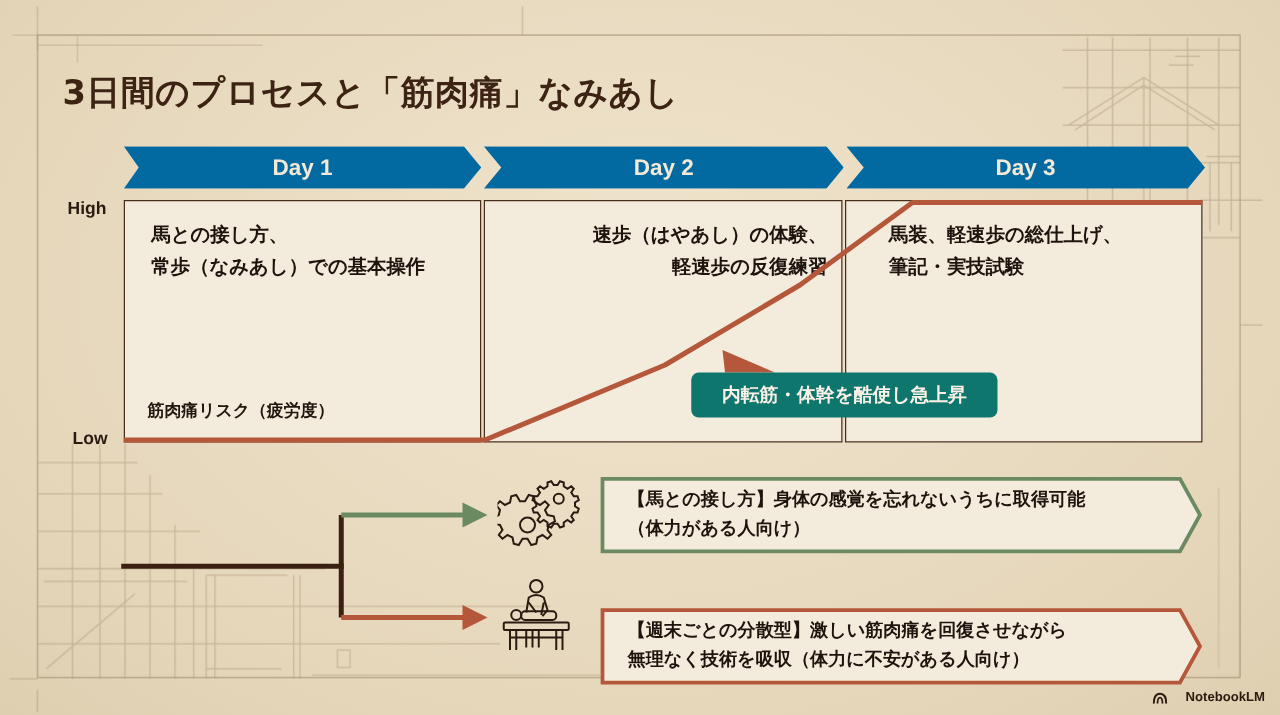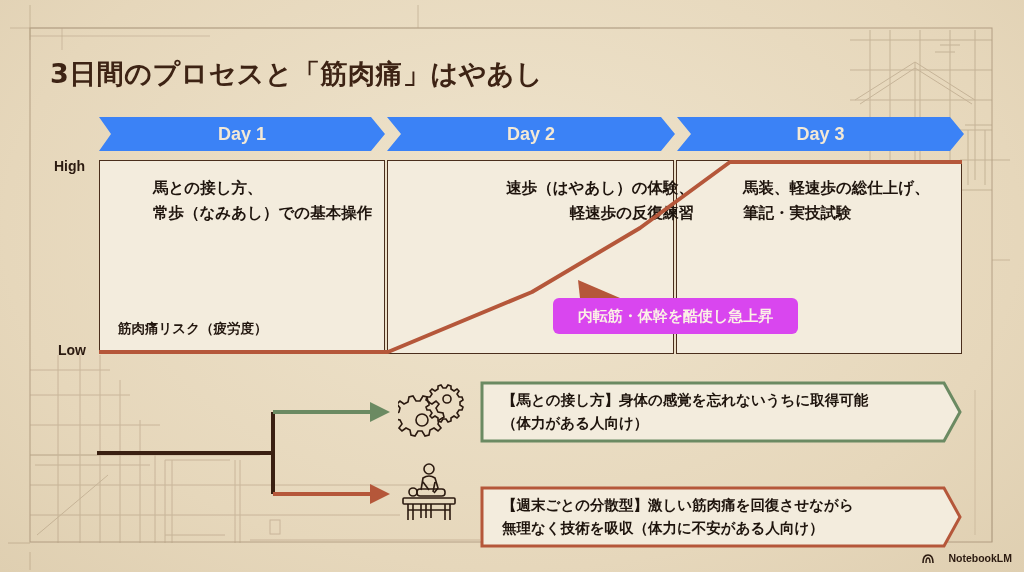--- a/index.html
+++ b/index.html
@@ -16,50 +16,49 @@
     .title {
       position: absolute; left: 50px; top: 56px;
       font-size: 27px; font-weight: bold; color: #3d2314;
       letter-spacing: 0.5px;
       font-family: "DejaVu Sans", sans-serif;
     }
 
     
     .day-header {
       position: absolute; top: 117px; height: 34px;
-      background: #3b82f6;
+      background: #0369a1;
       color: #f3e9d6;
       font-weight: bold; font-size: 18px;
       display: flex; align-items: center; justify-content: center;
       font-family: "Liberation Sans", sans-serif;
     }
     .day-header.first { clip-path: polygon(0 0, calc(100% - 14px) 0, 100% 50%, calc(100% - 14px) 100%, 0 100%, 12px 50%); }
     .day-header.mid   { clip-path: polygon(0 0, calc(100% - 14px) 0, 100% 50%, calc(100% - 14px) 100%, 0 100%, 14px 50%); }
 
     
     .day-box {
       position: absolute; top: 160px; height: 194px;
       background: #f3ecdd;
       border: 1.5px solid #4a2e1c;
     }
     .day-text {
       position: absolute; font-size: 15.5px; font-weight: bold; line-height: 25px; color: #1e140d;
       white-space: pre-line;
-      margin-left: 32px;
     }
 
     .axis-label { position: absolute; font-size: 14px; font-weight: bold; color: #2b1a10; font-family: "Liberation Sans", sans-serif; }
 
     .risk-label { position: absolute; left: 118px; top: 320px; font-size: 13.5px; font-weight: bold; color: #22160e; }
 
     .chart-svg { position: absolute; left: 0; top: 0; width: 1024px; height: 572px; pointer-events: none; }
 
     .callout {
       position: absolute; left: 553px; top: 298px; width: 245px; height: 36px;
-      background: #d946ef; border-radius: 6px;
+      background: #0f766e; border-radius: 6px;
       color: #fbf1e6; font-size: 15px; font-weight: bold;
       display: flex; align-items: center; justify-content: center;
     }
 
     
     .option {
       position: absolute; left: 480px; width: 482px; height: 62px;
     }
     .option svg { position: absolute; left: 0; top: 0; }
     .option-text {
@@ -140,21 +139,21 @@
       <line x1="968" y1="130" x2="968" y2="185"></line>
       <line x1="985" y1="130" x2="985" y2="185"></line>
       <line x1="960" y1="190" x2="992" y2="190"></line>
     </g>
 
     <line x1="992" y1="410" x2="992" y2="542" opacity="0.5"></line>
     <line x1="975" y1="390" x2="975" y2="535" opacity="0.4"></line>
   </g>
 </svg>
 
-<div class="title">3日間のプロセスと「筋肉痛」はやあし</div>
+<div class="title">3日間のプロセスと「筋肉痛」なみあし</div>
 
 <div class="day-header first" style="left:99px; width:286px;">
   <span>Day 1</span>
 </div>
 <div class="day-header mid" style="left:387px; width:288px;">
   <span>Day 2</span>
 </div>
 <div class="day-header mid" style="left:677px; width:287px;">
   <span>Day 3</span>
 </div>

